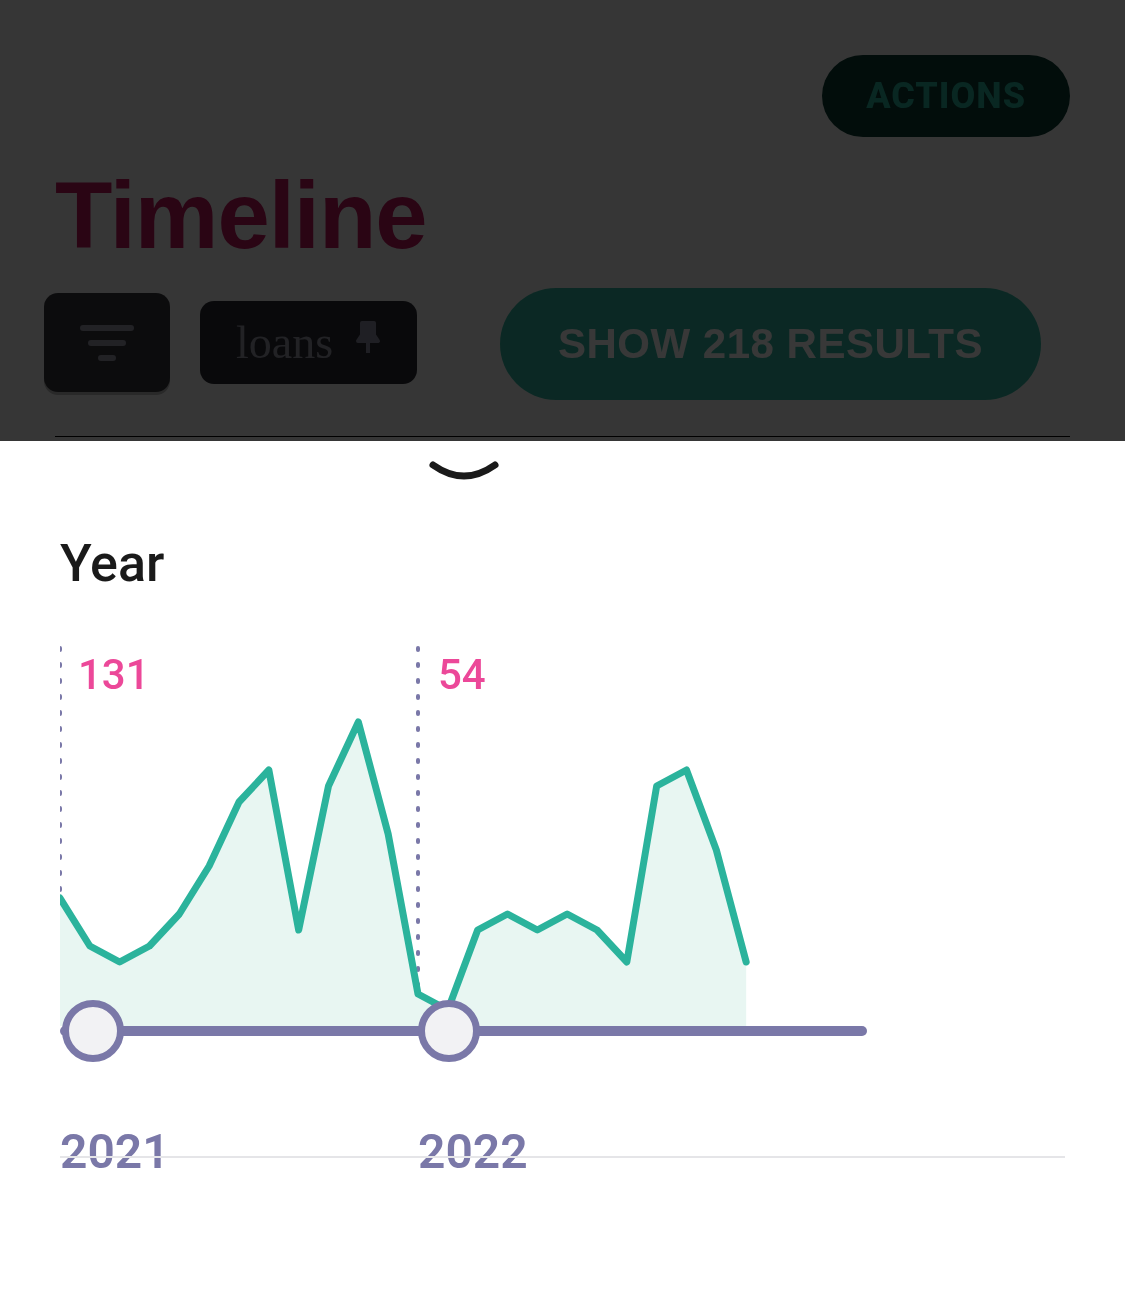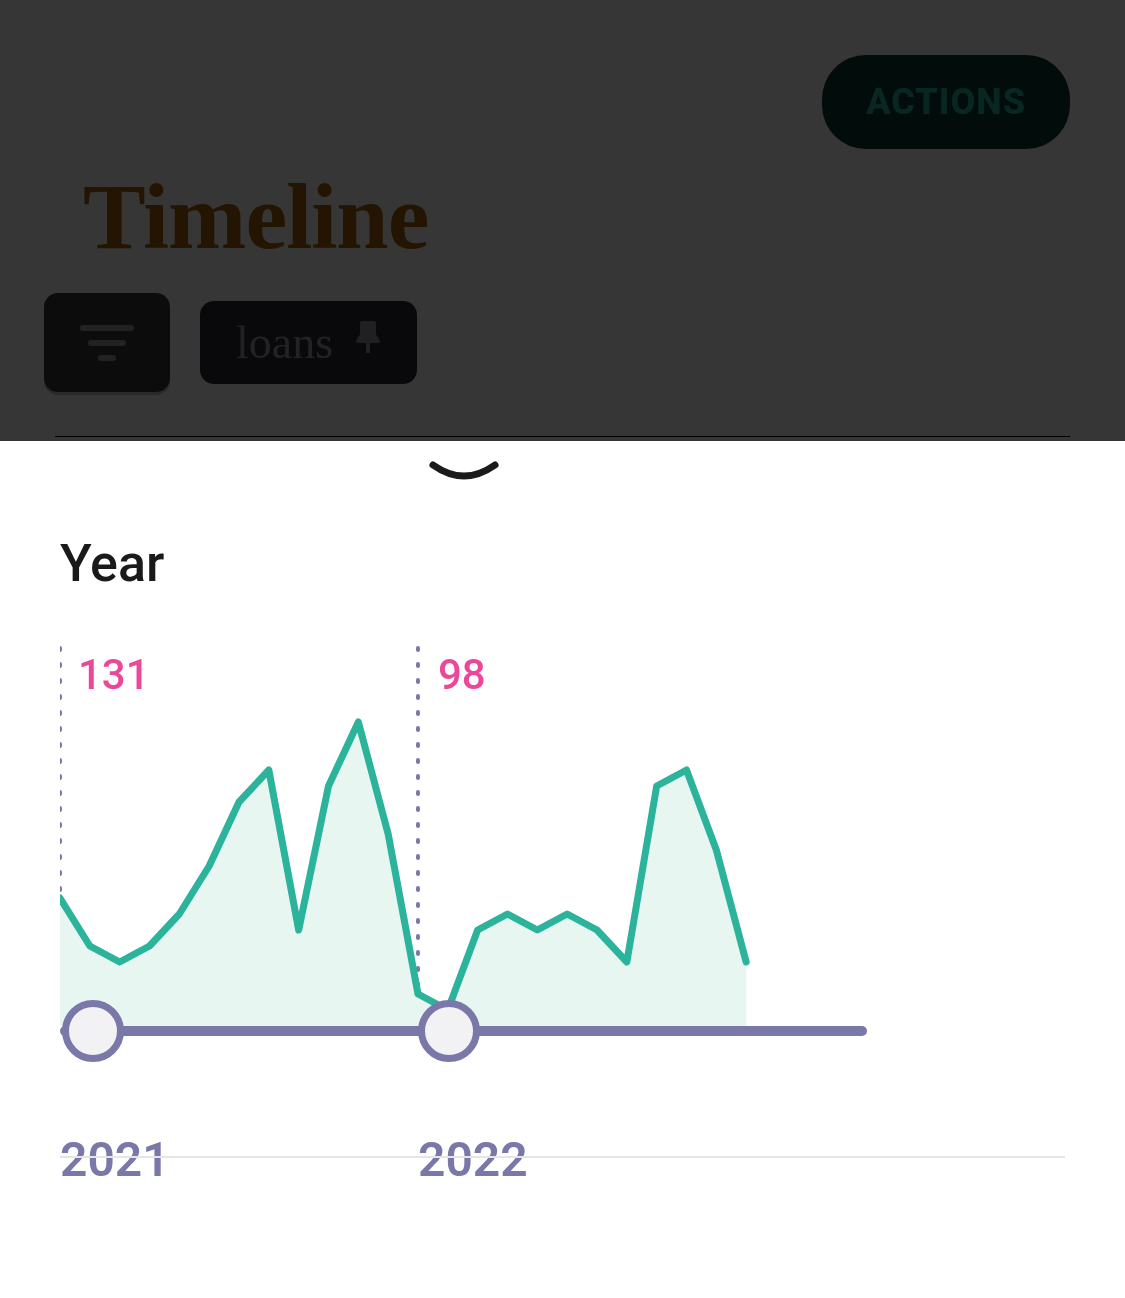--- a/index.html
+++ b/index.html
@@ -10,29 +10,28 @@
     pointer-events: none;
   }
   .top-area {
     position: relative; width: 1125px; height: 441px;
     background: #f7f7f7;
   }
   .actions-btn {
     position: absolute; right: 55px; top: 55px;
     background: #0b3b33; color: #2bb39c;
     font-weight: 800; font-size: 36px; letter-spacing: 1px;
-    padding: 26px 44px; border-radius: 44px; border: none;
+    padding: 20px 44px; border-radius: 44px; border: none;
     font-family: inherit;
   }
   .title {
     position: absolute; left: 55px; top: 162px;
-    font-family: Liberation Serif, serif;
-    font-size: 94px; font-weight: 600; color: #a16207;
+    font-family: Liberation Sans, sans-serif;
+    font-size: 94px; font-weight: 600; color: #be185d;
     letter-spacing: -1px;
-    margin-left: 28px;
   }
   .filter-row {
     position: absolute; left: 44px; top: 293px;
     display: flex; align-items: center; gap: 30px;
   }
   .filter-icon-btn {
     width: 126px; height: 99px; background: #3a3a3e;
     border-radius: 14px; border: none;
     display: flex; align-items: center; justify-content: center;
     box-shadow: 0 3px 0 rgba(0,0,0,0.25);
@@ -66,21 +65,21 @@
   }
   .chart-wrap {
     position: relative; margin: 42px 60px 0 60px;
     height: 560px;
   }
   .chart-svg { position: absolute; left: 0; top: 0; }
   .count-label {
     position: absolute; top: 14px; font-size: 42px; color: #ec4899; font-weight: 500;
   }
   .year-label {
-    position: absolute; bottom: 8px; font-size: 48px; font-weight: 600; color: #7a78a8;
+    position: absolute; bottom: 16px; font-size: 48px; font-weight: 600; color: #7a78a8;
   }
   .slider-track {
     position: absolute; left: 0; right: 0; top: 390px; height: 10px;
     background: #7a78a8; border-radius: 5px;
   }
   .slider-thumb {
     position: absolute; top: 364px; width: 62px; height: 62px;
     border-radius: 50%; background: #f2f2f4; border: 7px solid #7a78a8;
   }
   .bottom-divider {
@@ -103,20 +102,21 @@
     </button>
     <button class="chip">
       <span>loans</span>
       <span class="pin">
         <svg width="26" height="34" viewBox="0 0 26 34">
           <path d="M7 2 L19 2 L19 14 L23 20 L3 20 L7 14 Z M13 20 L13 32" stroke="#8f8fa2" stroke-width="4" fill="#8f8fa2" stroke-linejoin="round"></path>
         </svg>
       </span>
     </button>
   </div>
+  <button class="show-btn">SHOW 218 RESULTS</button>
   <div class="divider-top"></div>
 </div>
 <div class="overlay"></div>
 
 <div class="sheet">
   <div class="handle">
     <svg width="70" height="24" viewBox="0 0 70 24">
       <path d="M4 4 Q 35 26 66 4" stroke="#1a1a1a" stroke-width="7" fill="none" stroke-linecap="round"></path>
     </svg>
   </div>
@@ -124,21 +124,21 @@
 
   <div class="chart-wrap">
     <svg class="chart-svg" id="chart-svg" width="1005" height="400" viewBox="0 0 1005 400">
         <line x1="0" x2="0" y1="12" y2="390" stroke="#7a78a8" stroke-width="4" stroke-dasharray="2 14" stroke-linecap="round"></line>
         <line x1="358" x2="358" y1="12" y2="390" stroke="#7a78a8" stroke-width="4" stroke-dasharray="2 14" stroke-linecap="round"></line>
         <path d="M 0 390 L 0 262 L 29.833333333333332 310 L 59.666666666666664 326 L 89.5 310 L 119.33333333333333 278 L 149.16666666666666 230 L 179 166 L 208.83333333333331 134 L 238.66666666666666 294 L 268.5 150 L 298.3333333333333 86 L 328.16666666666663 198 L 358 358 L 387.8333333333333 374 L 417.66666666666663 294 L 447.5 278 L 477.3333333333333 294 L 507.16666666666663 278 L 537 294 L 566.8333333333333 326 L 596.6666666666666 150 L 626.5 134 L 656.3333333333333 214 L 686.1666666666666 326 L 686.1666666666666 390 Z" fill="#e8f6f2"></path>
         <path d="M 0 262 L 29.833333333333332 310 L 59.666666666666664 326 L 89.5 310 L 119.33333333333333 278 L 149.16666666666666 230 L 179 166 L 208.83333333333331 134 L 238.66666666666666 294 L 268.5 150 L 298.3333333333333 86 L 328.16666666666663 198 L 358 358 L 387.8333333333333 374 L 417.66666666666663 294 L 447.5 278 L 477.3333333333333 294 L 507.16666666666663 278 L 537 294 L 566.8333333333333 326 L 596.6666666666666 150 L 626.5 134 L 656.3333333333333 214 L 686.1666666666666 326" fill="none" stroke="#2bb39c" stroke-width="7" stroke-linejoin="round" stroke-linecap="round"></path>
       </svg>
 
     <div class="count-label" style="left:18px">131</div>
-    <div class="count-label" style="left:378px">98</div>
+    <div class="count-label" style="left:378px">54</div>
 
     <div class="slider-track"></div>
     <div class="slider-thumb" style="left:2px"></div>
     <div class="slider-thumb" style="left:358px"></div>
 
     <div class="year-label" style="left:0">2021</div>
     <div class="year-label" style="left:358px">2022</div>
   </div>
 </div>
 <div class="bottom-divider"></div>

